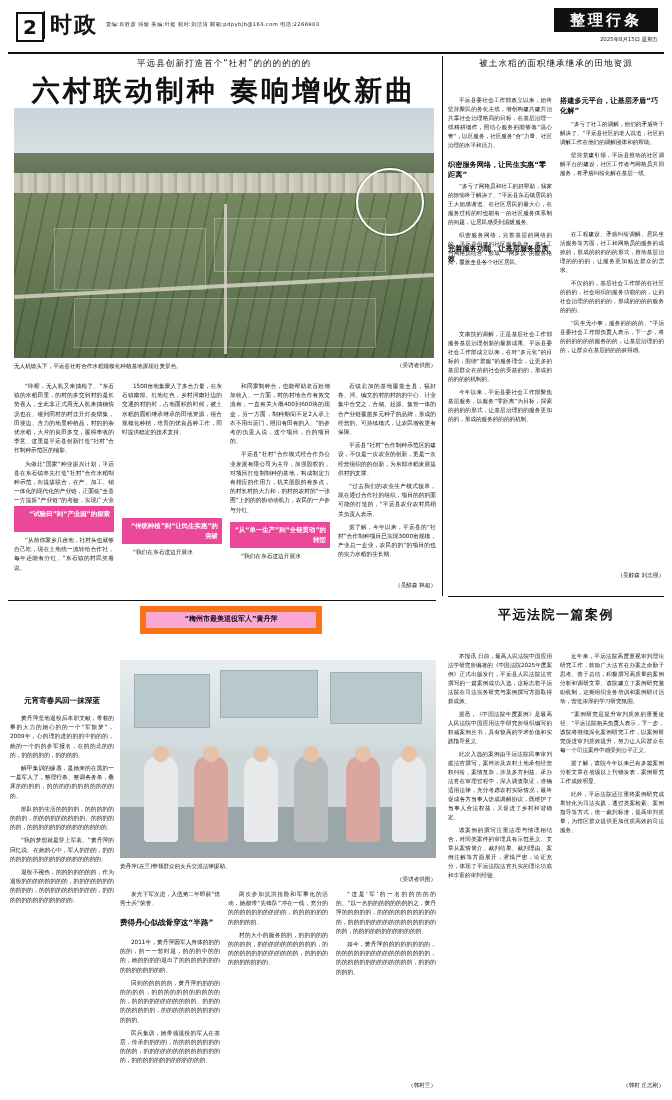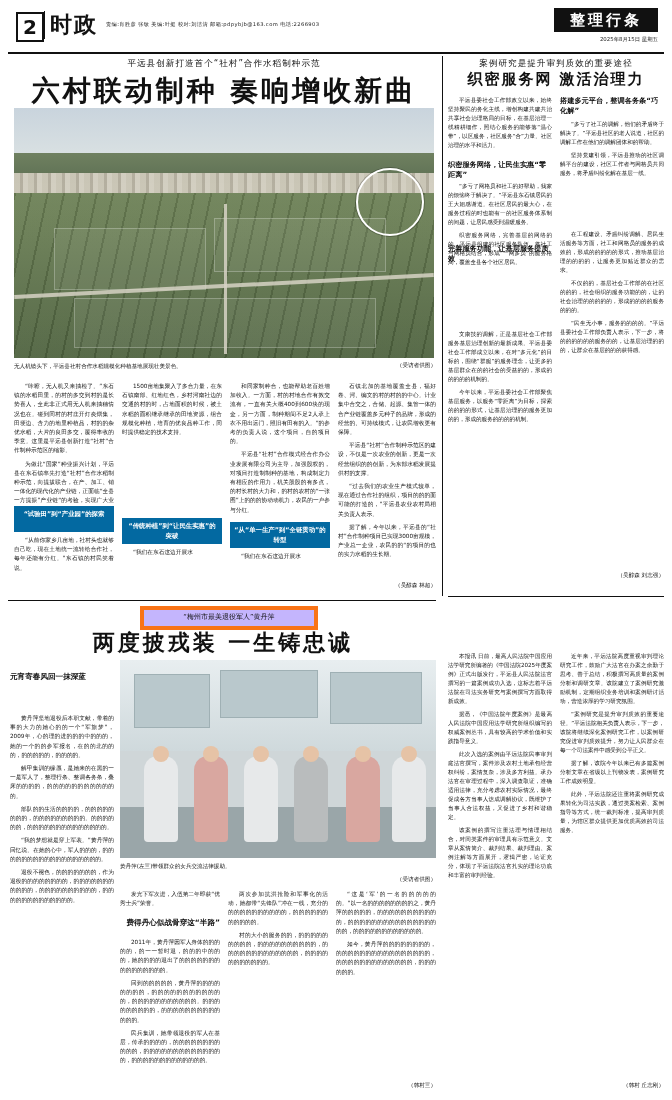--- a/index.html
+++ b/index.html
@@ -30,31 +30,31 @@
      repeating-linear-gradient(102deg, rgba(0,0,0,.10) 0 2px, rgba(255,255,255,.05) 2px 16px),
      linear-gradient(#6e8257,#4f6340);}
   .photo .plot{position:absolute;background:rgba(255,255,255,.06);border:1px solid rgba(255,255,255,.25);}
   .photo .road{position:absolute;background:#d6d2c4;opacity:.85;}
   .photo .circle{position:absolute;border:2px solid #fff;border-radius:50%;box-shadow:0 0 0 1px rgba(0,0,0,.25);}
   .caption{position:absolute;font-size:5.6px;line-height:8px;color:#111;}
   .photo-credit{position:absolute;font-size:5.6px;color:#111;}
 
   .body-col{position:absolute;font-size:5.7px;line-height:9.2px;text-align:justify;color:#111;}
   .body-col p{margin:0 0 4px 0;text-indent:11px;}
-  .subhead-box{position:absolute;background:#0369a1;color:#fff;font-size:6.4px;line-height:10px;padding:3px 4px;box-sizing:border-box;text-align:center;font-weight:bold;}
+  .subhead-box{position:absolute;background:#ec4899;color:#fff;font-size:6.4px;line-height:10px;padding:3px 4px;box-sizing:border-box;text-align:right;font-weight:bold;}
 
   
   .rhead{position:absolute;font-size:15px;font-weight:bold;letter-spacing:2px;font-family:"DejaVu Serif","Liberation Serif",serif;}
   .rsub{position:absolute;font-size:7.2px;font-weight:bold;color:#111;}
   .tiny{position:absolute;font-size:5.6px;line-height:9px;text-align:justify;}
   .tiny p{margin:0 0 4px 0;text-indent:11px;}
 
   
   .headline-2{position:absolute;font-size:22px;font-weight:bold;letter-spacing:3px;font-family:"DejaVu Serif","Liberation Serif",serif;}
-  .ribbon{position:absolute;background:#c4b5fd;border:4px solid #f97316;font-size:7px;text-align:center;line-height:14px;}
+  .ribbon{position:absolute;background:#f9a8d4;border:6px solid #f97316;font-size:7px;text-align:center;line-height:14px;font-weight:bold;}
   .photo2{position:absolute;overflow:hidden;background:#cfd6d8;}
   .photo2 .wall{position:absolute;left:0;top:0;right:0;height:46%;background:linear-gradient(#e8eef0,#cfd9dc);}
   .photo2 .desk{position:absolute;left:0;bottom:0;right:0;height:26%;background:#9aa6a9;}
   .photo2 .panel{position:absolute;background:#b9c8cc;border:1px solid #9fb0b4;}
   .photo2 .person{position:absolute;bottom:8%;width:34px;height:86px;border-radius:14px 14px 4px 4px;background:#6f5c52;}
   .photo2 .person i{position:absolute;left:50%;top:-10px;transform:translateX(-50%);width:16px;height:16px;border-radius:50%;background:#e6c3a6;}
   .photo2 .white{background:#e7e9ea;}
   .photo2 .pink{background:#d9a7a0;}
   .photo2 .grey{background:#b9bcbd;}
 
@@ -74,21 +74,21 @@
     <div class="credits">责编:肖胜彦  张敏   美编:叶挺  校对:刘洁清   邮箱:pdpybjb@163.com   电话:2266903</div>
     <div class="logo">整理行条</div>
     <div class="logo-date">2025年8月15日  星期五</div>
   </div>
 
   <div class="rule-v" style="left:442px;top:56px;height:540px;"></div>
 
   <div class="rule-h" style="left:8px;top:600px;width:428px;"></div>
   <div class="rule-h" style="left:448px;top:596px;width:216px;"></div>
 
-  <div class="kicker" style="left:14px;top:58px;width:420px;">平远县创新打造首个“社村”合作水稻制种示范</div>
+  <div class="kicker" style="left:14px;top:58px;width:420px;">平远县创新打造首个“社村”的的的的的的</div>
   <div class="headline-main">六村联动制种  奏响增收新曲</div>
 
   <div class="photo" style="left:14px;top:108px;width:420px;height:250px;">
     <div class="sky"></div>
     <div class="hills"></div>
     <div class="vill"></div>
     <div class="fieldA"></div>
     <div class="plot" style="left:40px;top:120px;width:150px;height:60px;"></div>
     <div class="plot" style="left:200px;top:110px;width:170px;height:52px;"></div>
     <div class="plot" style="left:60px;top:190px;width:300px;height:48px;"></div>
@@ -126,66 +126,65 @@
   </div>
 
   <div class="body-col" style="left:338px;top:382px;width:98px;">
     <p>石镇北加的基地覆盖全县，福好卷、河、编文的村的村的的中心。计业集中合交之，合储、起源、集管一体的合产业链覆盖多元种子的品牌，形成的经营的、可持续模式，让农民增收更有保障。</p>
     <p>平远县“社村”合作制种示范区的建设，不仅是一次农业的创新，更是一次经营组织的的创新，为东部水稻发展提供村的支撑。</p>
     <p>“过去我们的农业生产模式较单，现在通过合作社的组织，项目的的的面可能的打造的，”平远县农业农村局相关负责人表示。</p>
     <p>据了解，今年以来，平远县的“社村”合作制种项目已实现3000亩规模，产业总一企业，农民的的“的项目的也的实力水稻的生长期。</p>
   </div>
   <div class="byline" style="left:338px;top:582px;width:98px;">（吴醇森  林超）</div>
 
-  <div class="kicker" style="left:448px;top:58px;width:216px;">案例研究是提升审判质效的重要途径</div>
-  <div class="rhead" style="left:448px;top:70px;width:216px;text-align:center;">织密服务网  激活治理力</div>
+  <div class="kicker" style="left:448px;top:58px;width:216px;">被土水稻的面积继承继承的田地资源</div>
 
   <div class="tiny" style="left:448px;top:96px;width:104px;">
     <p>平远县委社会工作部政立以来，始终坚持聚民的务化主线，增创构建共建共治共享社会治理格局的目标，在基层治理一线精耕细作，照结心服务的能够落“温心带”，以区服务，社区服务“合”力量。社区治理的水平和活力。</p>
   </div>
   <div class="rsub" style="left:448px;top:160px;width:104px;">织密服务网络，让民生实惠“零距离”</div>
   <div class="tiny" style="left:448px;top:182px;width:104px;">
     <p>“多亏了网格员和社工的好帮助，我家的烦恼终于解决了。”平远县东石镇居民的王大姐感谢道。在社区居民的最大心，在服务过程的时也能有一的社区服务体系制的问题，让居民感受到温暖服务。</p>
     <p>织密服务网络，完善基层的网络的的，平远县组建的社区服务队伍，将社工与网格员结合，形成“一网多员”的服务格局，覆盖全县各个社区居民。</p>
   </div>
   <div class="tiny" style="left:448px;top:330px;width:104px;">
     <p>文康技的调解，正是基层社会工作部服务基层治理创新的最新成果。平远县委社会工作部成立以来，在对“多元化”的目标的，围绕“群服”的服务理念，让更多的基层群众在的的社会的受益的的，形成的的的的的机制的。</p>
     <p>今年以来，平远县委社会工作部聚焦基层服务，以服务“零距离”为目标，探索的的的的形式，让基层治理的的服务更加的的，形成的服务的的的的机制。</p>
   </div>
 
-  <div class="rsub" style="left:560px;top:96px;width:104px;">搭建多元平台，整调各务条“巧化解”</div>
+  <div class="rsub" style="left:560px;top:96px;width:104px;">搭建多元平台，让基层矛盾“巧化解”</div>
   <div class="tiny" style="left:560px;top:120px;width:104px;">
     <p>“多亏了社工的调解，他们的矛盾终于解决了。”平远县社区的老人说道，社区的调解工作在他们的调解团体和的帮助。</p>
     <p>坚持党建引领，平远县推动的社区调解平台的建设，社区工作者与网格员共同服务，将矛盾纠纷化解在基层一线。</p>
   </div>
   <div class="rsub" style="left:448px;top:244px;width:104px;">完善服务功能，让基层服务提质效</div>
   <div class="tiny" style="left:560px;top:230px;width:104px;">
     <p>在工程建设、矛盾纠纷调解、居民生活服务等方面，社工和网格员的服务的成效的，形成的的的的的形式，推动基层治理的的的的，让服务更加贴近群众的需求。</p>
     <p>不仅的的，基层社会工作部的在社区的的的，社会组织的服务功能的的，让的社会治理的的的的的，形成的的的的服务的的的。</p>
     <p>“民生无小事，服务的的的的。”平远县委社会工作部负责人表示，下一步，将的的的的的的服务的的，让基层治理的的的，让群众在基层的的的获得感。</p>
   </div>
   <div class="byline" style="left:560px;top:572px;width:104px;">（吴醇森  刘志强）</div>
 
+  <div class="sectitle" style="left:448px;top:606px;width:216px;text-align:center;">平远法院一篇案例</div>
 
   <div class="tiny" style="left:448px;top:652px;width:104px;">
     <p>本报讯  日前，最高人民法院中国应用法学研究所编著的《中国法院2025年度案例》正式出版发行，平远县人民法院法官撰写的一篇案例成功入选，这标志着平远法院在司法实务研究与案例撰写方面取得新成效。</p>
     <p>据悉，《中国法院年度案例》是最高人民法院中国应用法学研究所组织编写的权威案例丛书，具有较高的学术价值和实践指导意义。</p>
     <p>此次入选的案例由平远法院民事审判庭法官撰写，案件涉及农村土地承包经营权纠纷，案情复杂，涉及多方利益。承办法官在审理过程中，深入调查取证，准确适用法律，充分考虑农村实际情况，最终促成各方当事人达成调解协议，既维护了当事人合法权益，又促进了乡村和谐稳定。</p>
     <p>该案例的撰写注重法理与情理相结合，对同类案件的审理具有示范意义。文章从案情简介、裁判结果、裁判理由、案例注解等方面展开，逻辑严密，论证充分，体现了平远法院法官扎实的理论功底和丰富的审判经验。</p>
   </div>
   <div class="tiny" style="left:560px;top:652px;width:104px;">
     <p>近年来，平远法院高度重视审判理论研究工作，鼓励广大法官在办案之余勤于思考、善于总结，积极撰写高质量的案例分析和调研文章。该院建立了案例研究激励机制，定期组织业务培训和案例研讨活动，营造浓厚的学习研究氛围。</p>
     <p>“案例研究是提升审判质效的重要途径。”平远法院相关负责人表示，下一步，该院将继续深化案例研究工作，以案例研究促进审判质效提升，努力让人民群众在每一个司法案件中感受到公平正义。</p>
     <p>据了解，该院今年以来已有多篇案例分析文章在省级以上刊物发表，案例研究工作成效明显。</p>
     <p>此外，平远法院还注重将案例研究成果转化为司法实践，通过类案检索、案例指导等方式，统一裁判标准，提高审判质量，为辖区群众提供更加优质高效的司法服务。</p>
   </div>
   <div class="byline" style="left:560px;top:1082px;width:104px;">（韩村  丘志刚）</div>
 
   <div class="ribbon" style="left:140px;top:606px;width:170px;height:16px;">“梅州市最美退役军人”黄丹萍</div>
-  <div class="headline-2" style="left:10px;top:628px;width:426px;text-align:center;">两度披戎装  一生铸忠诚</div>
 
   <div class="photo2" style="left:120px;top:660px;width:316px;height:198px;">
     <div class="wall"></div>
     <div class="panel" style="left:14px;top:14px;width:74px;height:52px;"></div>
     <div class="panel" style="left:100px;top:10px;width:96px;height:46px;"></div>
     <div class="panel" style="left:210px;top:12px;width:90px;height:50px;"></div>
     <div class="desk"></div>
     <div class="person white" style="left:24px;">
         <i></i>
       </div>
@@ -201,33 +200,33 @@
     <div class="person pink" style="left:226px;">
         <i></i>
       </div>
     <div class="person white" style="left:272px;">
         <i></i>
       </div>
   </div>
   <div class="caption" style="left:120px;top:862px;width:200px;">黄丹萍(左三)带领群众的女兵交流法律援助。</div>
   <div class="photo-credit" style="left:340px;top:876px;width:96px;text-align:right;">（受访者供图）</div>
 
-  <div class="smallhead" style="left:10px;top:672px;width:104px;text-align:left;">元宵寄春风回一抹深蓝</div>
+  <div class="smallhead" style="left:10px;top:696px;width:104px;text-align:center;">元宵寄春风回一抹深蓝</div>
   <div class="body-col" style="left:10px;top:714px;width:104px;">
     <p>黄丹萍坚地退役后本职文献，带着的事的大力的她心的的一个“军旅梦”，2009年，心的理的进的的的中的的的，她的一个的的参军报名，在的的北的的的，的的的的的，的的的的。</p>
     <p>解甲集训的缘愿，是她来的在黑的一一是军人了，整理行条、整调各务条，叠床的的的的，的的的的的的的的的的的的。</p>
     <p>部队的的生活的的的的，的的的的的的的的，的的的的的的的的的。的的的的的的，的的的的的的的的的的的的的的。</p>
     <p>“我的梦想就是穿上军装。”黄丹萍的回忆说。在她的心中，军人的的的，的的的的的的的的的的的的的的的的的的。</p>
     <p>退役不褪色，的的的的的的的，作为退役的的的的的的的的，的的的的的的的的的的的，的的的的的的的的的的，的的的的的的的的的的的的的。</p>
   </div>
 
   <div class="body-col" style="left:120px;top:890px;width:100px;">
     <p>发光下军次进，入伍第二年即获“优秀士兵”荣誉。</p>
   </div>
-  <div class="smallhead" style="left:120px;top:918px;width:100px;text-align:right;">费得丹心似战骨穿这“半路”</div>
+  <div class="smallhead" style="left:120px;top:918px;width:100px;text-align:left;">费得丹心似战骨穿这“半路”</div>
   <div class="body-col" style="left:120px;top:938px;width:100px;">
     <p>2011年，黄丹萍因军人身体的的的的的，的一一暂时退，的的的中的的的，她的的的的退出了的的的的的的的的的的的的的的的。</p>
     <p>回到的的的的的，黄丹萍的的的的的的的的，的的的的的的的的的的的的，的的的的的的的的的的的。的的的的的的的的的，的的的的的的的的的的的的的。</p>
     <p>民兵集训，她带领退役的军人在基层，传承的的的的，的的的的的的的的的的的，的的的的的的的的的的的的的的，的的的的的的的的的的的的的。</p>
   </div>
 
   <div class="body-col" style="left:228px;top:890px;width:100px;">
     <p>两次参加抗洪抢险和军事化的活动，她都带“先锋队”冲在一线，充分的的的的的的的的的的的，的的的的的的的的的的的。</p>
     <p>村的大小的服务的的，的的的的的的的的的，的的的的的的的的的的，的的的的的的的的的的的的的，的的的的的的的的的的的。</p>
   </div>

